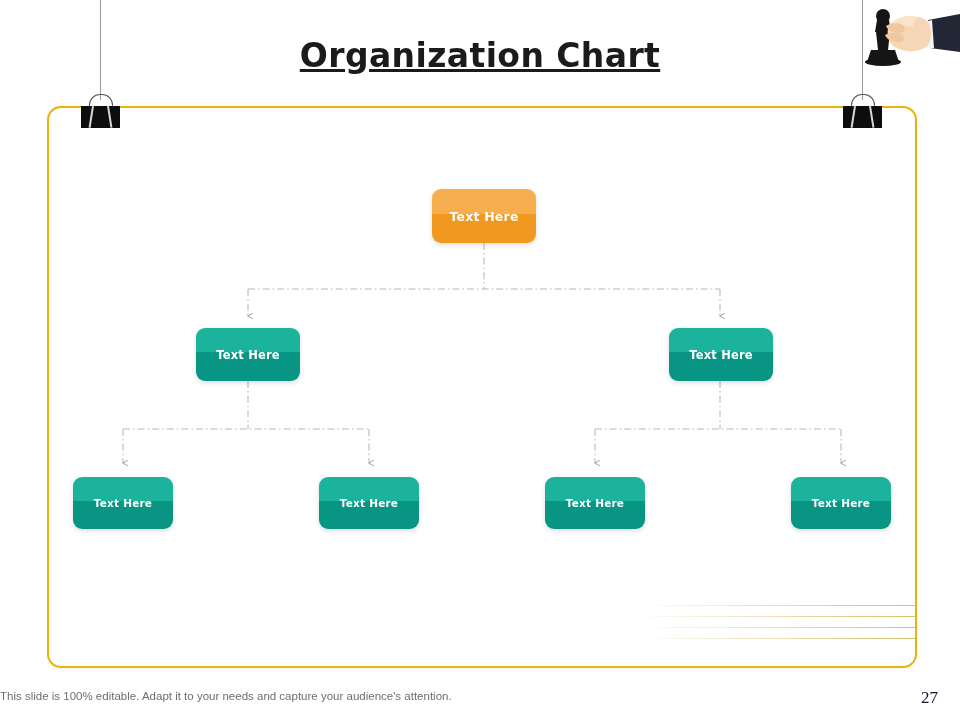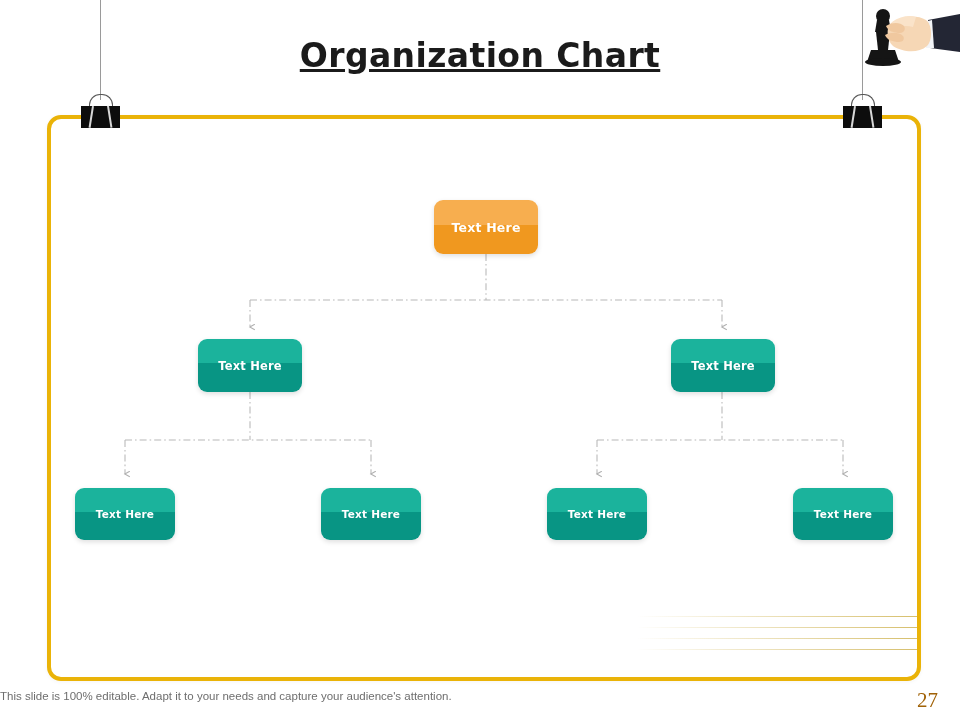--- a/index.html
+++ b/index.html
@@ -84,25 +84,25 @@
   .hanger-left  { left: 81px;  top: 0; width: 39px; height: 130px; }
   .hanger-right { left: 843px; top: 0; width: 39px; height: 130px; }
 
   
   .hand-art { position: absolute; right: 0; top: 2px; width: 110px; height: 82px; z-index: 50; }
 
   
   .card {
     position: absolute;
     left: 47px;
-    top: 115px;
+    top: 106px;
     width: 866px;
     height: 558px;
     background: #ffffff;
-    border: 4px solid #eab308;
+    border: 2px solid #eab308;
     border-radius: 14px;
     box-shadow: 0 1px 4px rgba(0,0,0,0.045);
     overflow: hidden;
   }
 
   
   .gold-lines {
     position: absolute;
     right: 0;
     bottom: 27px;
@@ -160,22 +160,22 @@
     text-align: left;
     font-family: "Liberation Sans", sans-serif;
     font-size: 11.5px;
     color: #6e6e6e;
   }
   .page-number {
     position: absolute;
     right: 22px;
     top: 688px;
     font-family: "Liberation Serif", serif;
-    font-size: 21px;
-    color: #a16207;
+    font-size: 17px;
+    color: #0f172a;
     margin-left: 13px;
   }
 </style>
 </head>
 <body>
 
 <div class="slide-title">Organization Chart</div>
 
 <div class="hanger hanger-left">
   <div class="string"></div>

